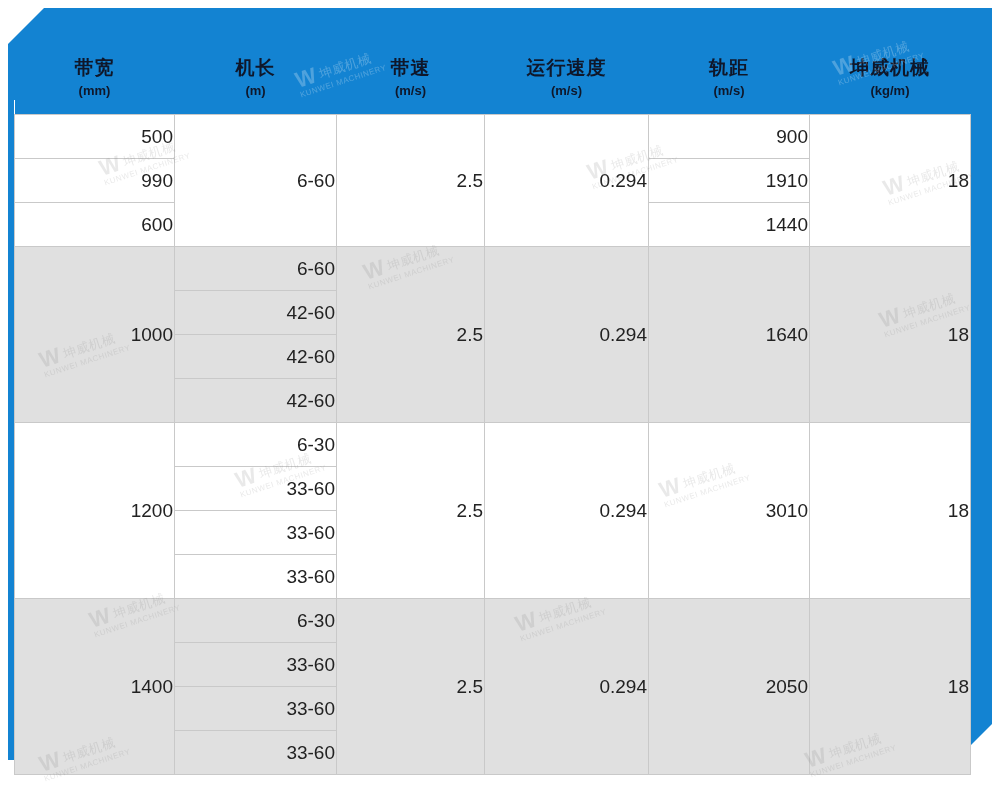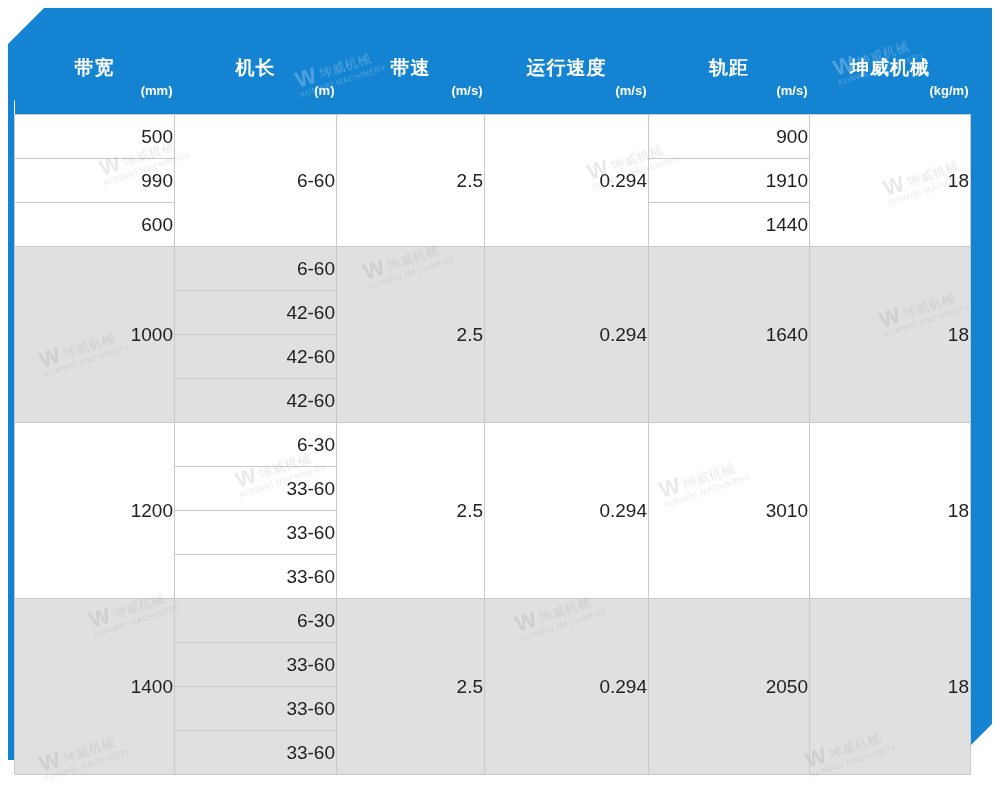--- a/index.html
+++ b/index.html
@@ -51,39 +51,38 @@
   }
   table.spec col.c0 { width: 160px; }
   table.spec col.c1 { width: 162px; }
   table.spec col.c2 { width: 148px; }
   table.spec col.c3 { width: 164px; }
   table.spec col.c4 { width: 161px; }
   table.spec col.c5 { width: 161px; }
 
   thead th {
     background: #1383d2;
-    color: #ffffff;
+    color: #0f172a;
     font-weight: bold;
     padding: 6px 2px 8px;
     height: 56px;
     vertical-align: middle;
     border: none;
   }
   thead th .h-main {
     display: block;
     font-size: 19px;
     line-height: 24px;
     letter-spacing: 1px;
   }
   thead th .h-unit {
     display: block;
     font-size: 13px;
     line-height: 18px;
     margin-top: 2px;
-    text-align: right;
   }
   tbody td {
     border: 1px solid #c9c9c9;
     text-align: right;
     vertical-align: middle;
     font-size: 19px;
     color: #222222;
     background: #ffffff;
     height: 41px;
     margin-left: 12px;

